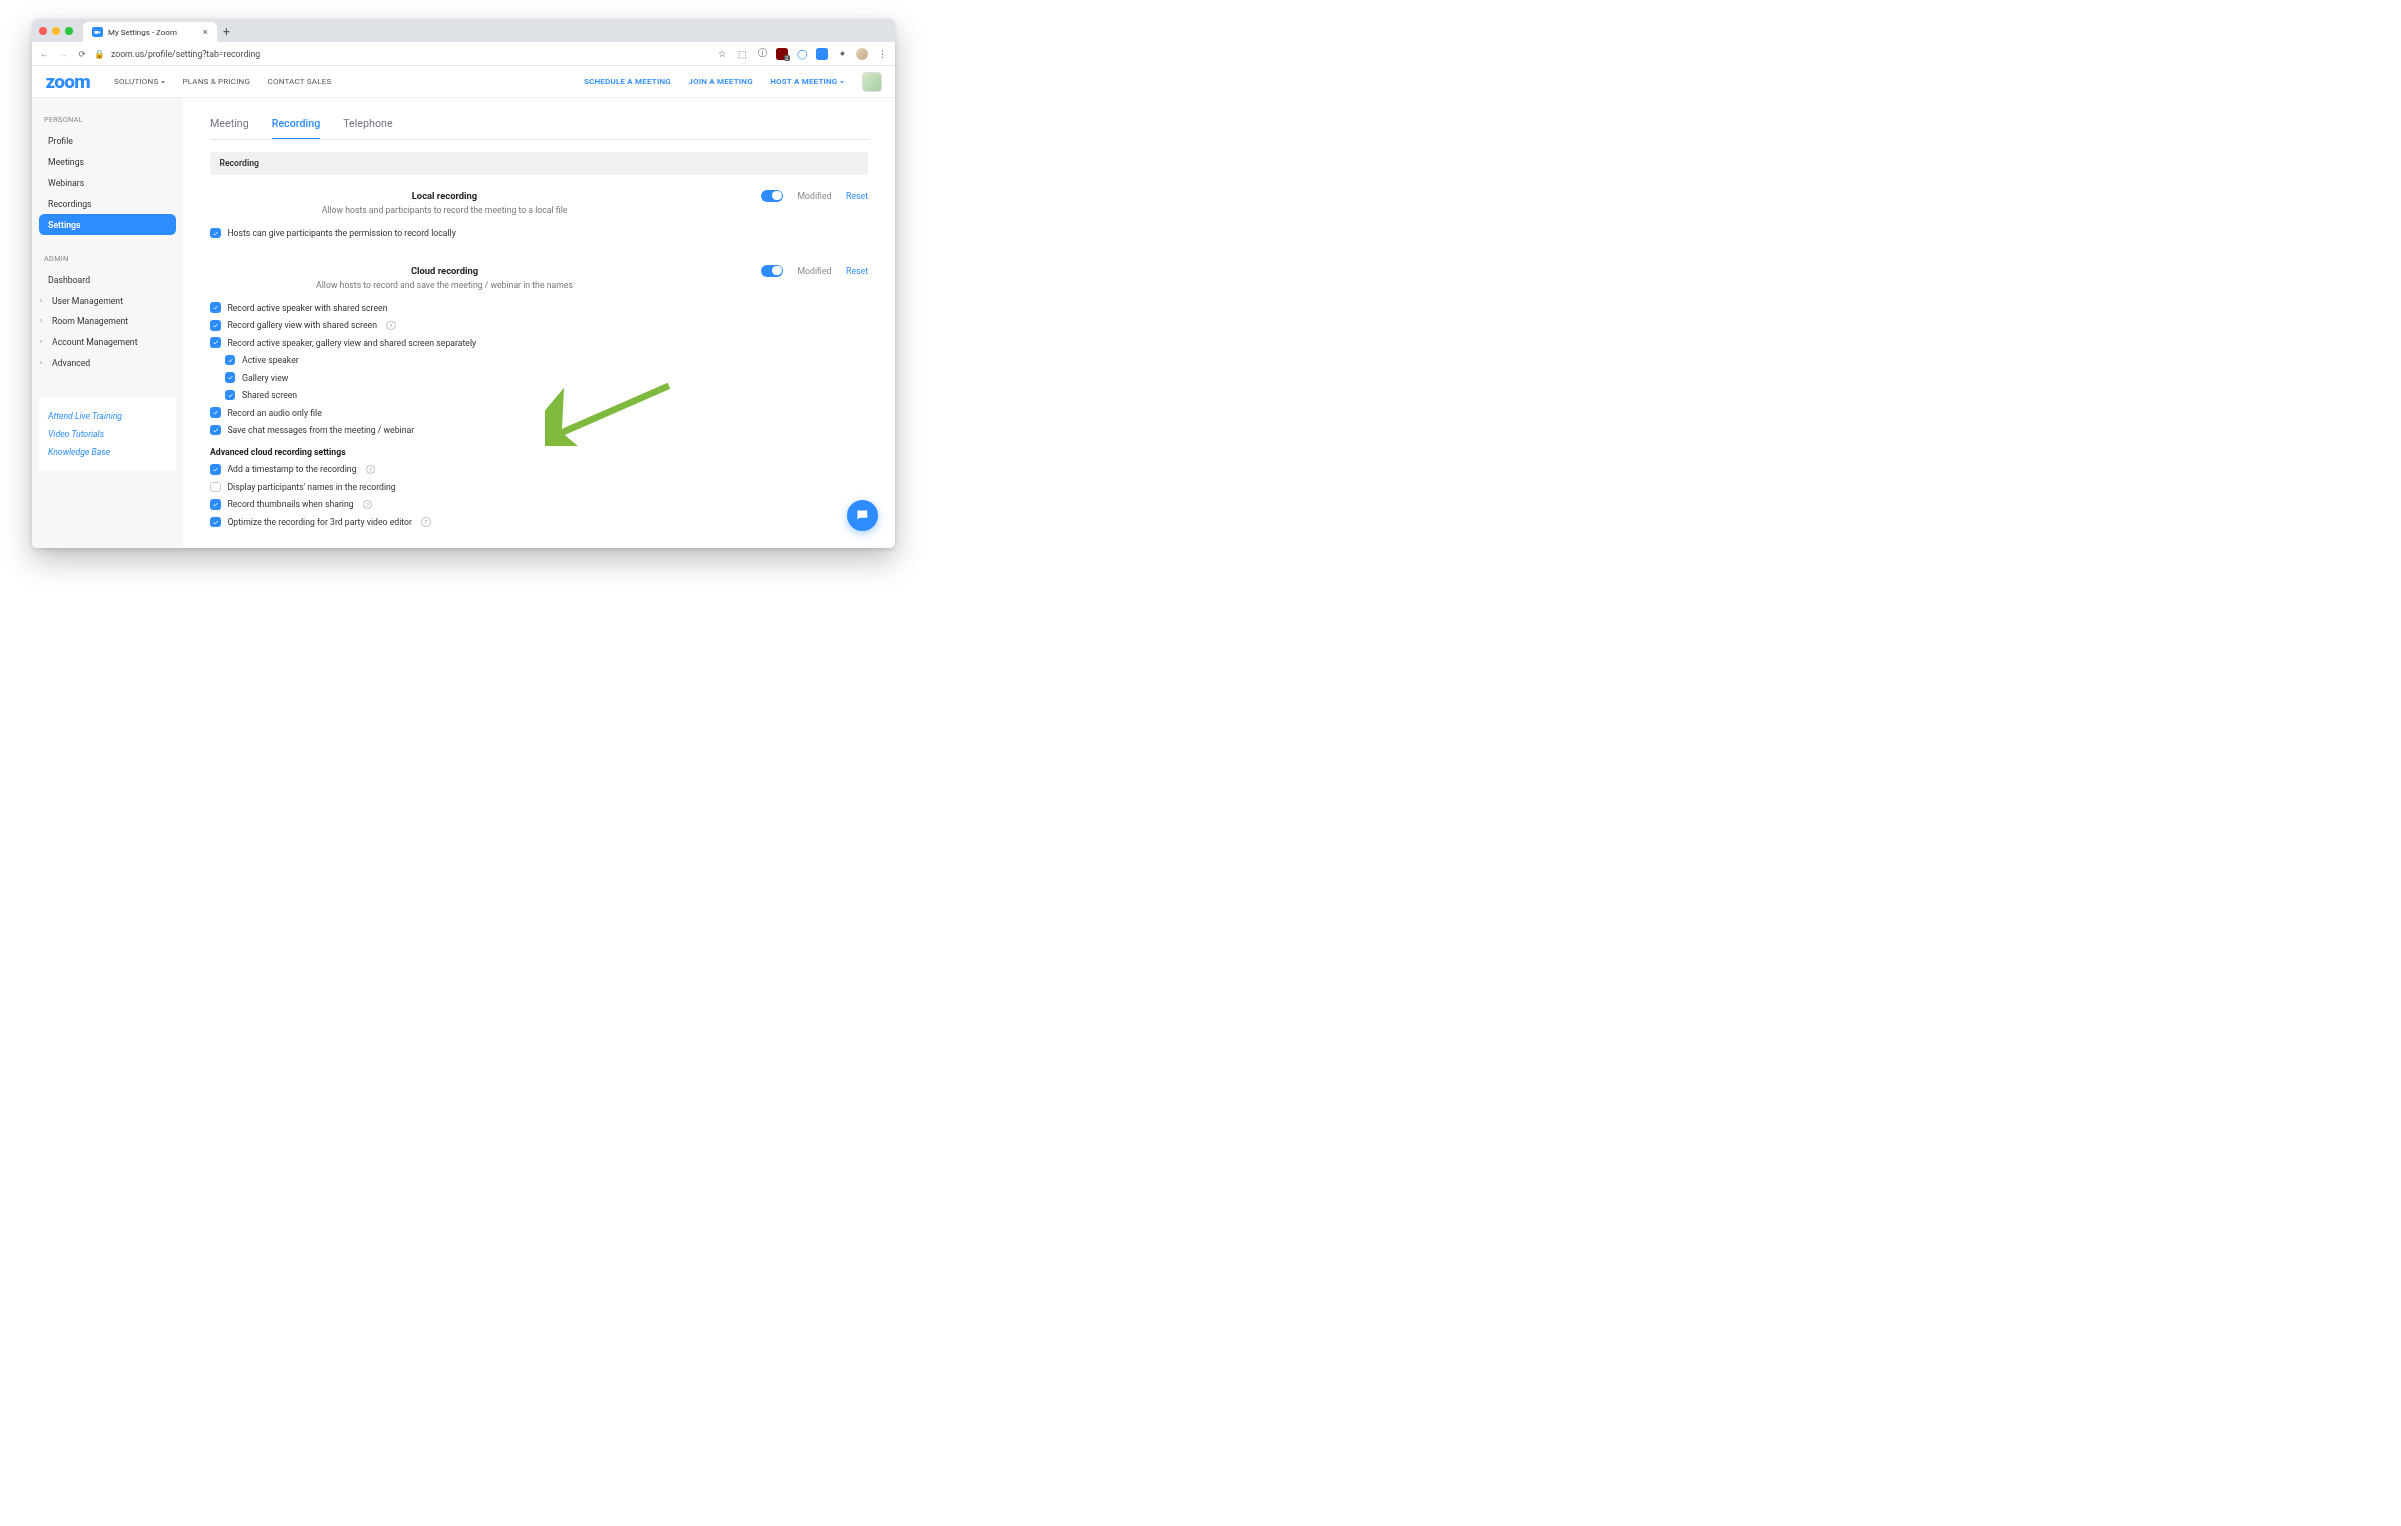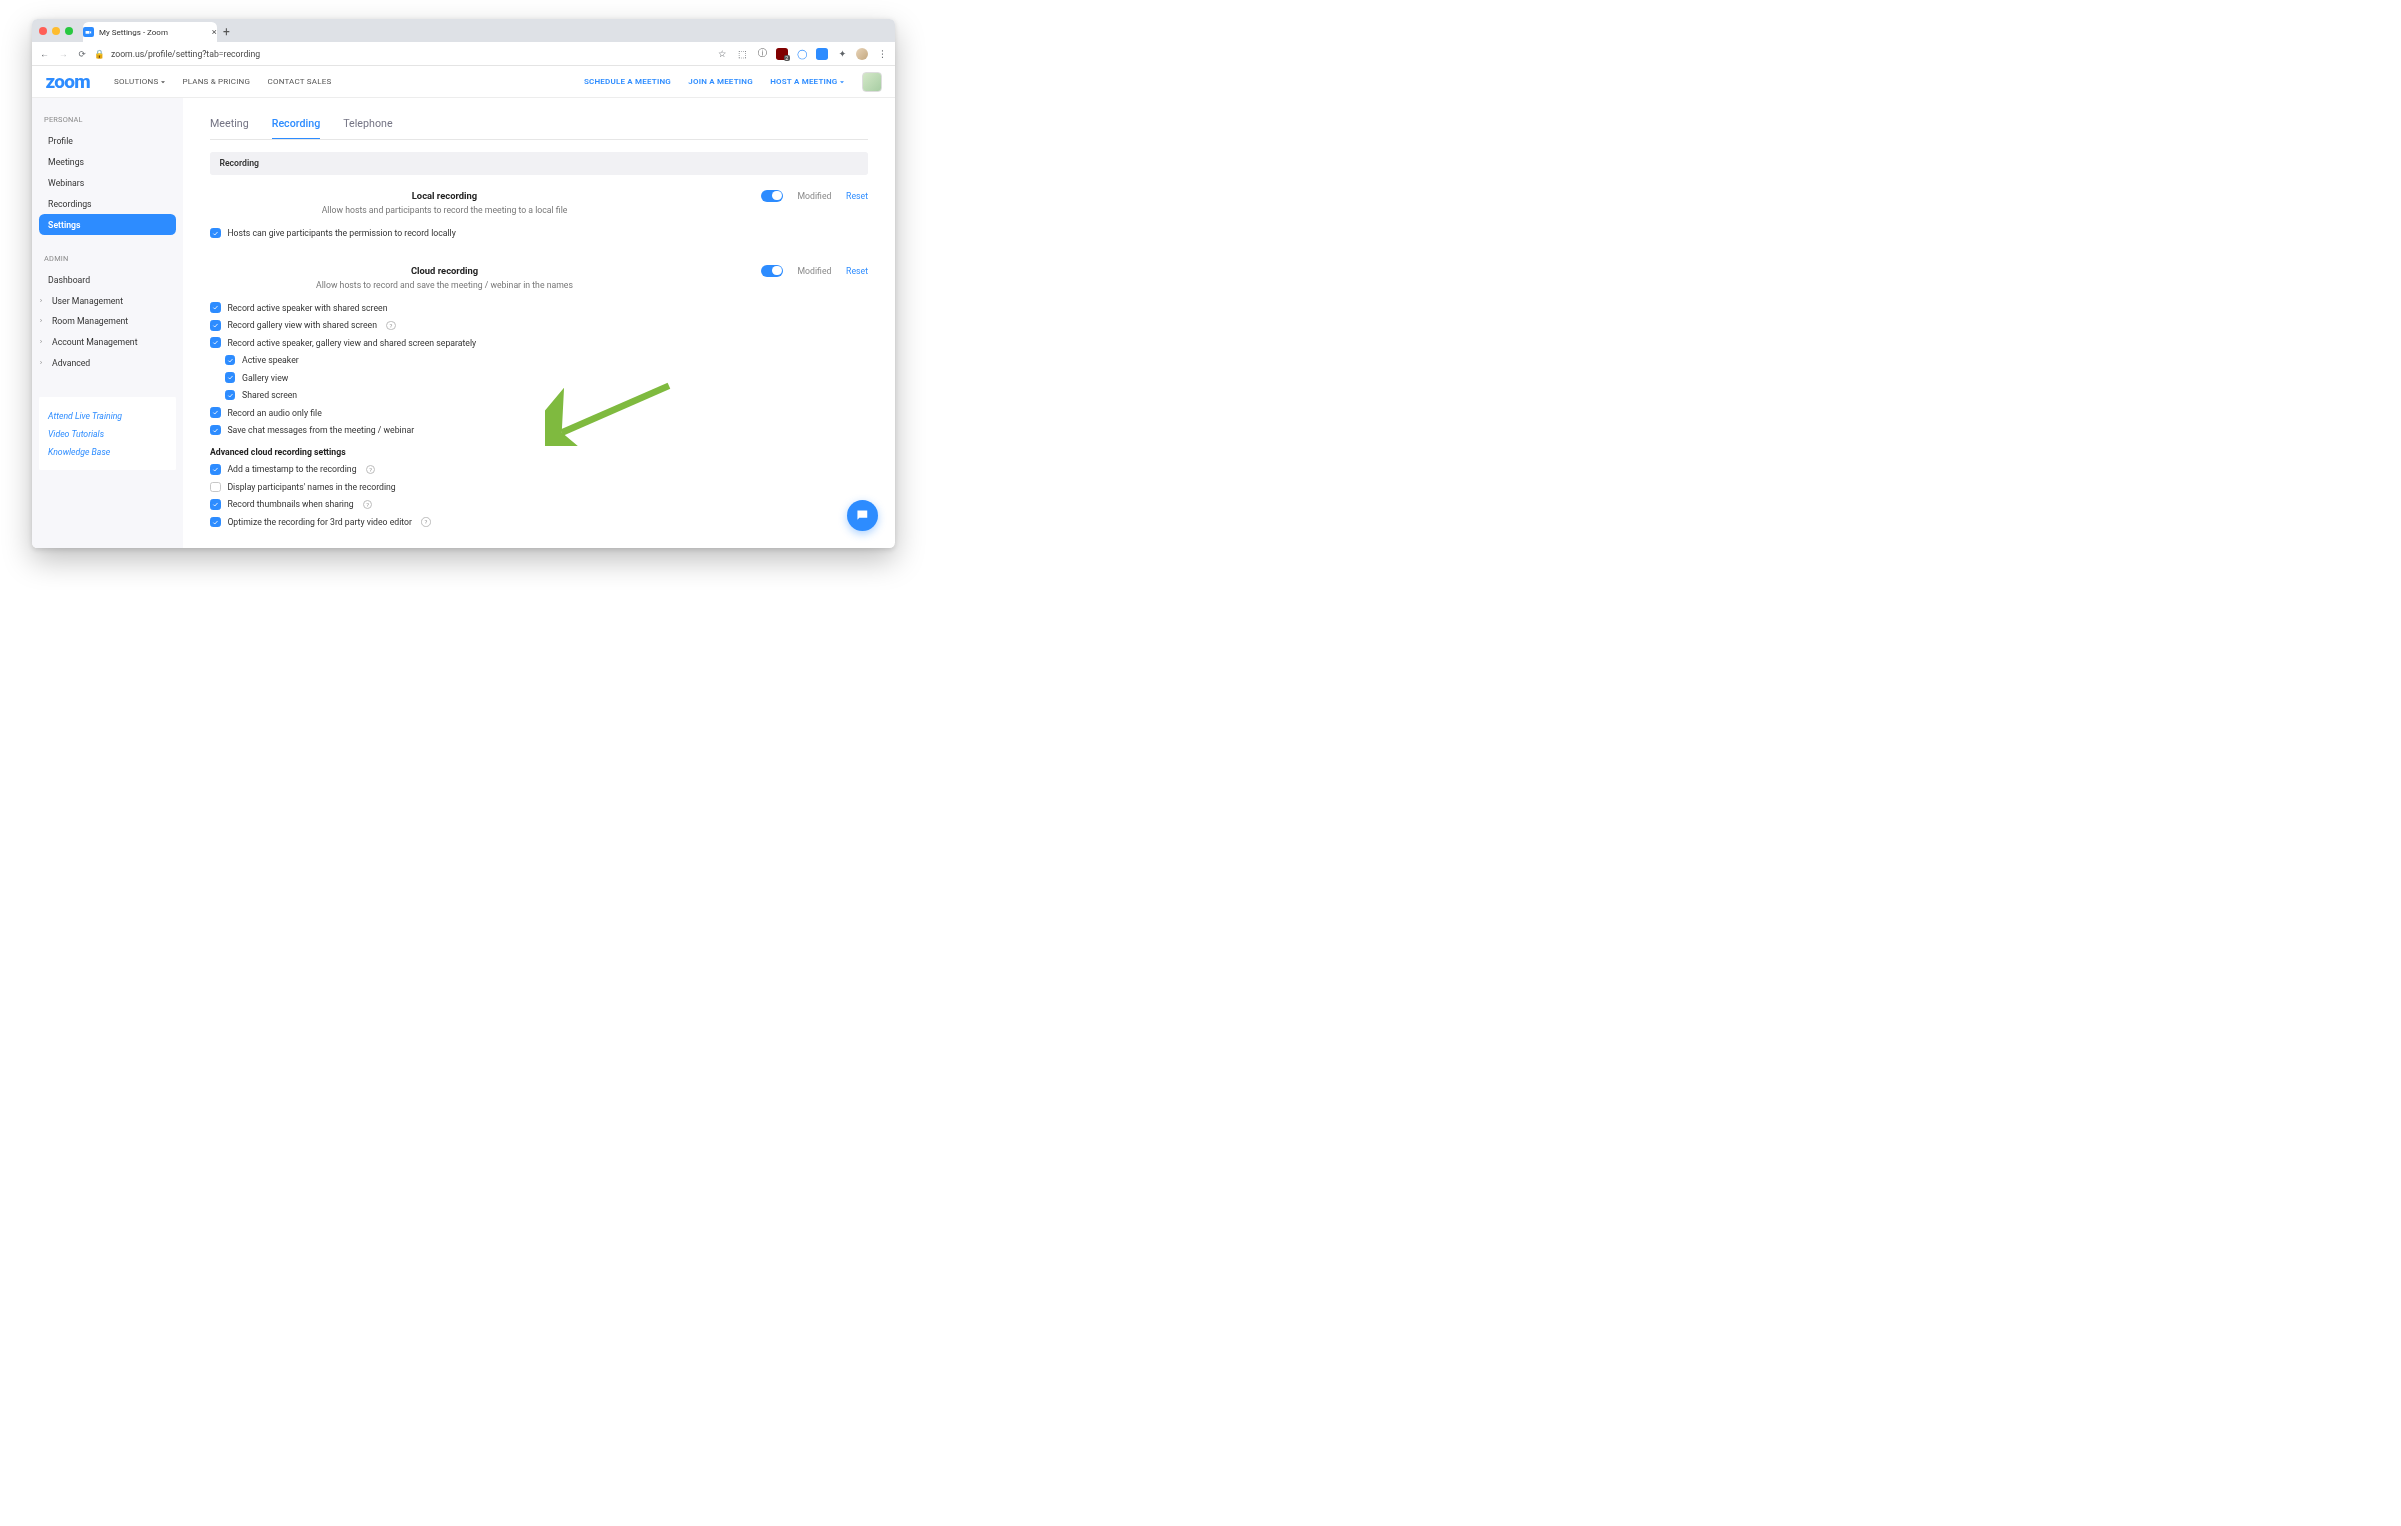--- a/index.html
+++ b/index.html
@@ -29,21 +29,21 @@
     display: flex;
     align-items: flex-end;
     padding-left: 6.7px;
   }
   .traffic-lights { display: flex; gap: 5.4px; align-items: center; padding-bottom: 6.7px; padding-right: 9.4px;}
   .tl { width: 8px; height: 8px; border-radius: 50%; }
   .tl.red { background:#ff5f57;} .tl.yellow{background:#febc2e;} .tl.green{background:#28c840;}
   .tab {
     display:flex; align-items:center; gap:5.4px;
     background:#fff; height:20px; border-radius:5.4px 5.4px 0 0;
-    padding:0 0; font-size:8px; color:#333; min-width:134px;
+    padding:0 9px; font-size:8px; color:#333; min-width:134px;
   }
   .tab .favicon { width:10.7px;height:10.7px;border-radius:2px;background:#2d8cff; display:flex;align-items:center;justify-content:center;}
   .tab .favicon svg{width:6.7px;height:6.7px;fill:#fff;}
   .tab .closex { margin-left:auto; color:#555; font-size:9.4px; line-height:1; cursor:pointer;}
   .newtab { width:19px; display:flex;align-items:center;justify-content:center; color:#555; font-size:12px; height:20px;}
   
   .addrbar {
     height:24px; background:#fff; border-bottom:0.7px solid #e4e4e4;
     display:flex; align-items:center; padding:0 6.7px; gap:6.7px; font-size:8.7px; color:#5f6368;
   }

